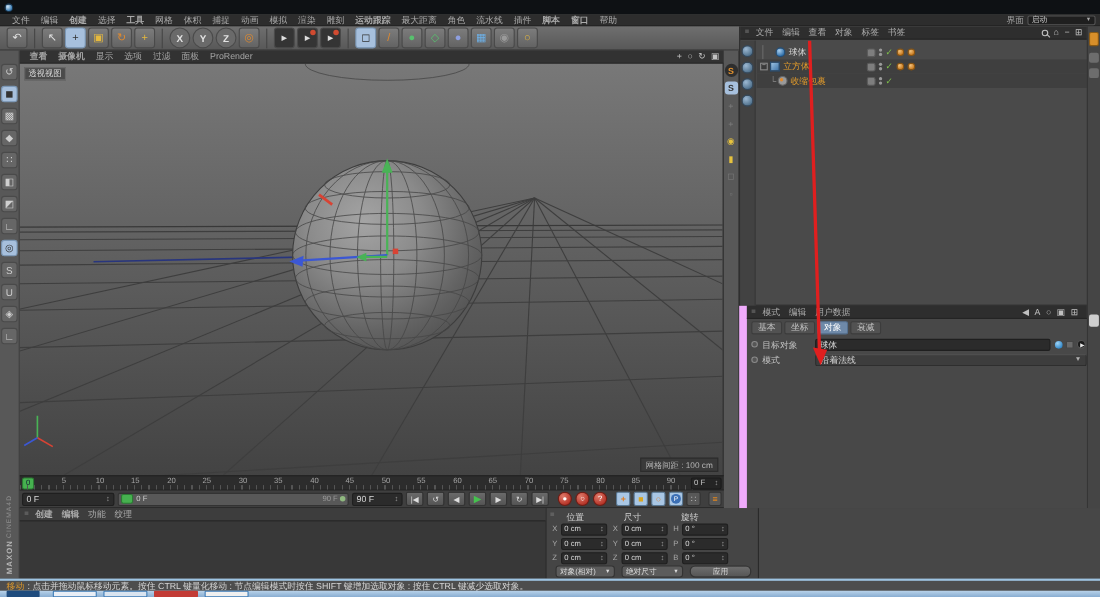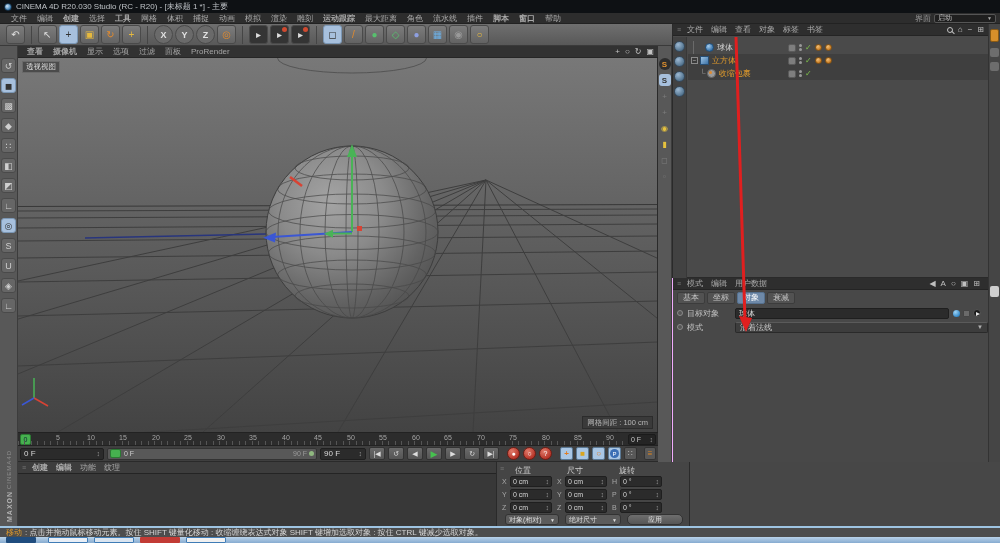--- a/index.html
+++ b/index.html
@@ -79,21 +79,21 @@
   .visdots i{width:3px;height:3px;border-radius:50%;background:#9a9a9a}
   .check{color:#7fc24a;font-size:8px;font-weight:bold}
   .tagdot{width:7px;height:7px;border-radius:50%;background:radial-gradient(circle at 35% 30%,#f0c07a,#c87a20 75%);border:1px solid #8a5512}
   
   .edgestrip{left:988px;top:24px;width:12px;height:438px;background:#454545;border-left:1px solid #333}
   .edgestrip .e1{position:absolute;left:1px;top:5px;width:9px;height:13px;background:#d88f2a;border-radius:2px;border:1px solid #8a5a14}
   .edgestrip .e2{position:absolute;left:1px;top:24px;width:9px;height:9px;background:#6d6d6d;border-radius:2px}
   .edgestrip .e3{position:absolute;left:1px;top:38px;width:9px;height:9px;background:#6d6d6d;border-radius:2px}
   .edgestrip .e4{position:absolute;left:1px;top:262px;width:9px;height:11px;background:#cfcfcf;border-radius:2px}
   
-  .am{left:672px;top:278px;width:316px;height:184px;background:#484848;border-left:1px solid #f0abfc}
+  .am{left:672px;top:278px;width:316px;height:184px;background:#484848;border-left:7px solid #f0abfc}
   .am-title{display:flex;align-items:center;gap:4px;padding:3px 4px 1px 4px}
   .am-title .tico{width:9px;height:9px;border-radius:50%;background:#9a9a9a;border:1px solid #666;position:relative;flex:0 0 auto}
   .am-title .tico::after{content:"";position:absolute;left:1px;top:1px;width:3px;height:3px;border-radius:50%;background:#e08a2f}
   .am-title span{font-size:8px;color:#d0d0d0;white-space:nowrap}
   .am-tabs{display:flex;gap:2px;padding:2px 4px}
   .am-tab{font-size:8px;color:#c2c2c2;background:#525252;border:1px solid #3c3c3c;border-radius:2px;padding:0 5px;line-height:10px}
   .am-tab.active{background:#6e89a8;border-color:#55708e;color:#fff}
   .am-section{margin-top:2px;height:12px;background:#3c3c3c;border-top:1px solid #333;border-bottom:1px solid #333;display:flex;align-items:center;padding-left:6px}
   .am-section span{font-size:8px;color:#dedede;font-weight:bold}
   .am-row{position:relative;height:14px;display:flex;align-items:center;padding-left:4px}
@@ -150,21 +150,20 @@
   .taskbar{left:0;top:537px;width:1000px;height:6px;background:linear-gradient(#b9d3ea,#86abd0)}
   .tkb{position:absolute;top:0;height:6px;border-radius:1px}
   
   .overlay{left:0;top:0;width:1000px;height:543px;pointer-events:none}
 </style>
 </head>
 <body>
 
 <div class="abs titlebar">
   <span class="c4dlogo"></span>
-  <span class="wtitle">CINEMA 4D R20.030 Studio (RC - R20) - [未标题 1 *] - 主要</span>
 </div>
 
 <div class="abs menubar">
   <span class="mi">文件</span>
   <span class="mi">编辑</span>
   <span class="mi acc1">创建</span>
   <span class="mi">选择</span>
   <span class="mi acc2">工具</span>
   <span class="mi">网格</span>
   <span class="mi">体积</span>
@@ -600,21 +599,21 @@
     <span>绝对尺寸</span>
       <span style="font-size:5px">▼</span>
   </span>
   <span class="apply" style="left:130px;top:52px;width:56px">应用</span>
 </div>
 
 <div class="abs brempty"></div>
 
 <div class="abs status">
   <span class="tool">移动</span>
-  <span class="msg">: 点击并拖动鼠标移动元素。按住 SHIFT 键量化移动 : 收缩缠绕表达式对象 SHIFT 键增加选取对象 : 按住 CTRL 键减少选取对象。</span>
+  <span class="msg">: 点击并拖动鼠标移动元素。按住 CTRL 键量化移动 : 节点编辑模式时按住 SHIFT 键增加选取对象 : 按住 CTRL 键减少选取对象。</span>
 </div>
 
 <div class="abs taskbar">
   <span class="tkb" style="left:6px;width:30px;background:#1f4c7e"></span>
   <span class="tkb" style="left:48px;width:40px;background:#e8eef6;border:1px solid #3f7cb6"></span>
   <span class="tkb" style="left:94px;width:40px;background:#d9e4f0;border:1px solid #3f7cb6"></span>
   <span class="tkb" style="left:140px;width:40px;background:#c23b35"></span>
   <span class="tkb" style="left:186px;width:40px;background:#f0f0f0;border:1px solid #3f7cb6"></span>
 </div>
 

